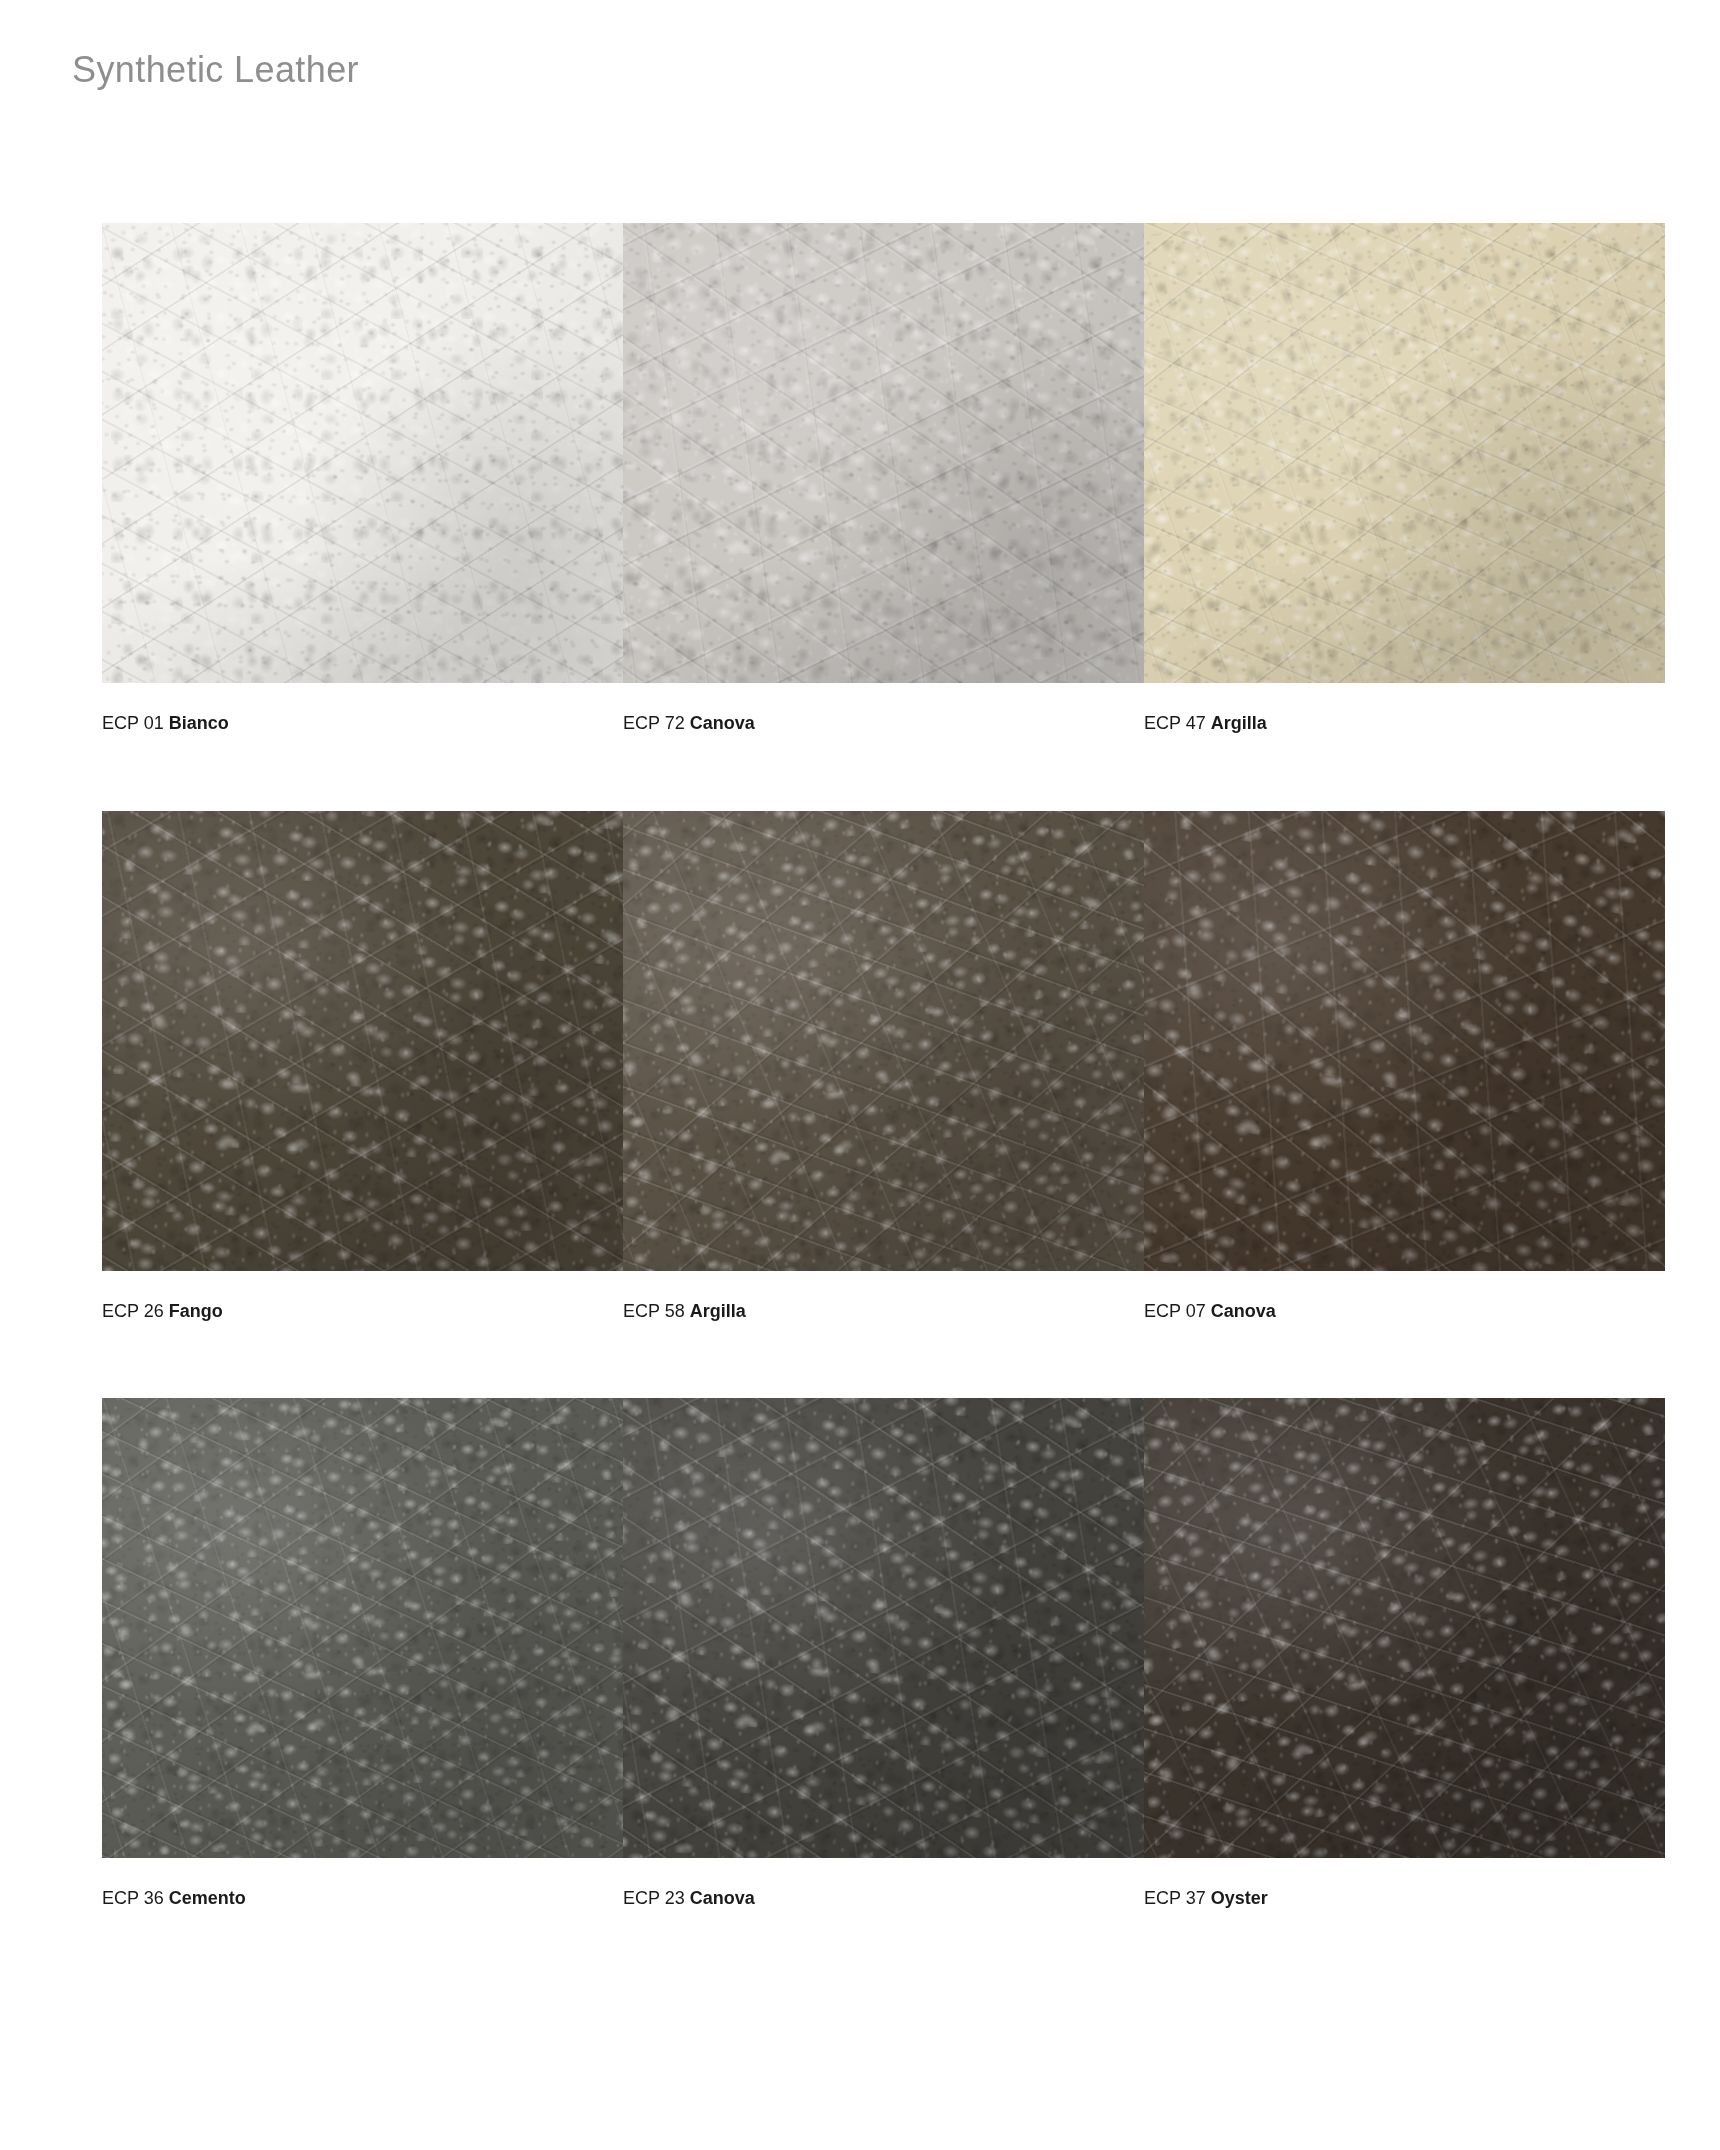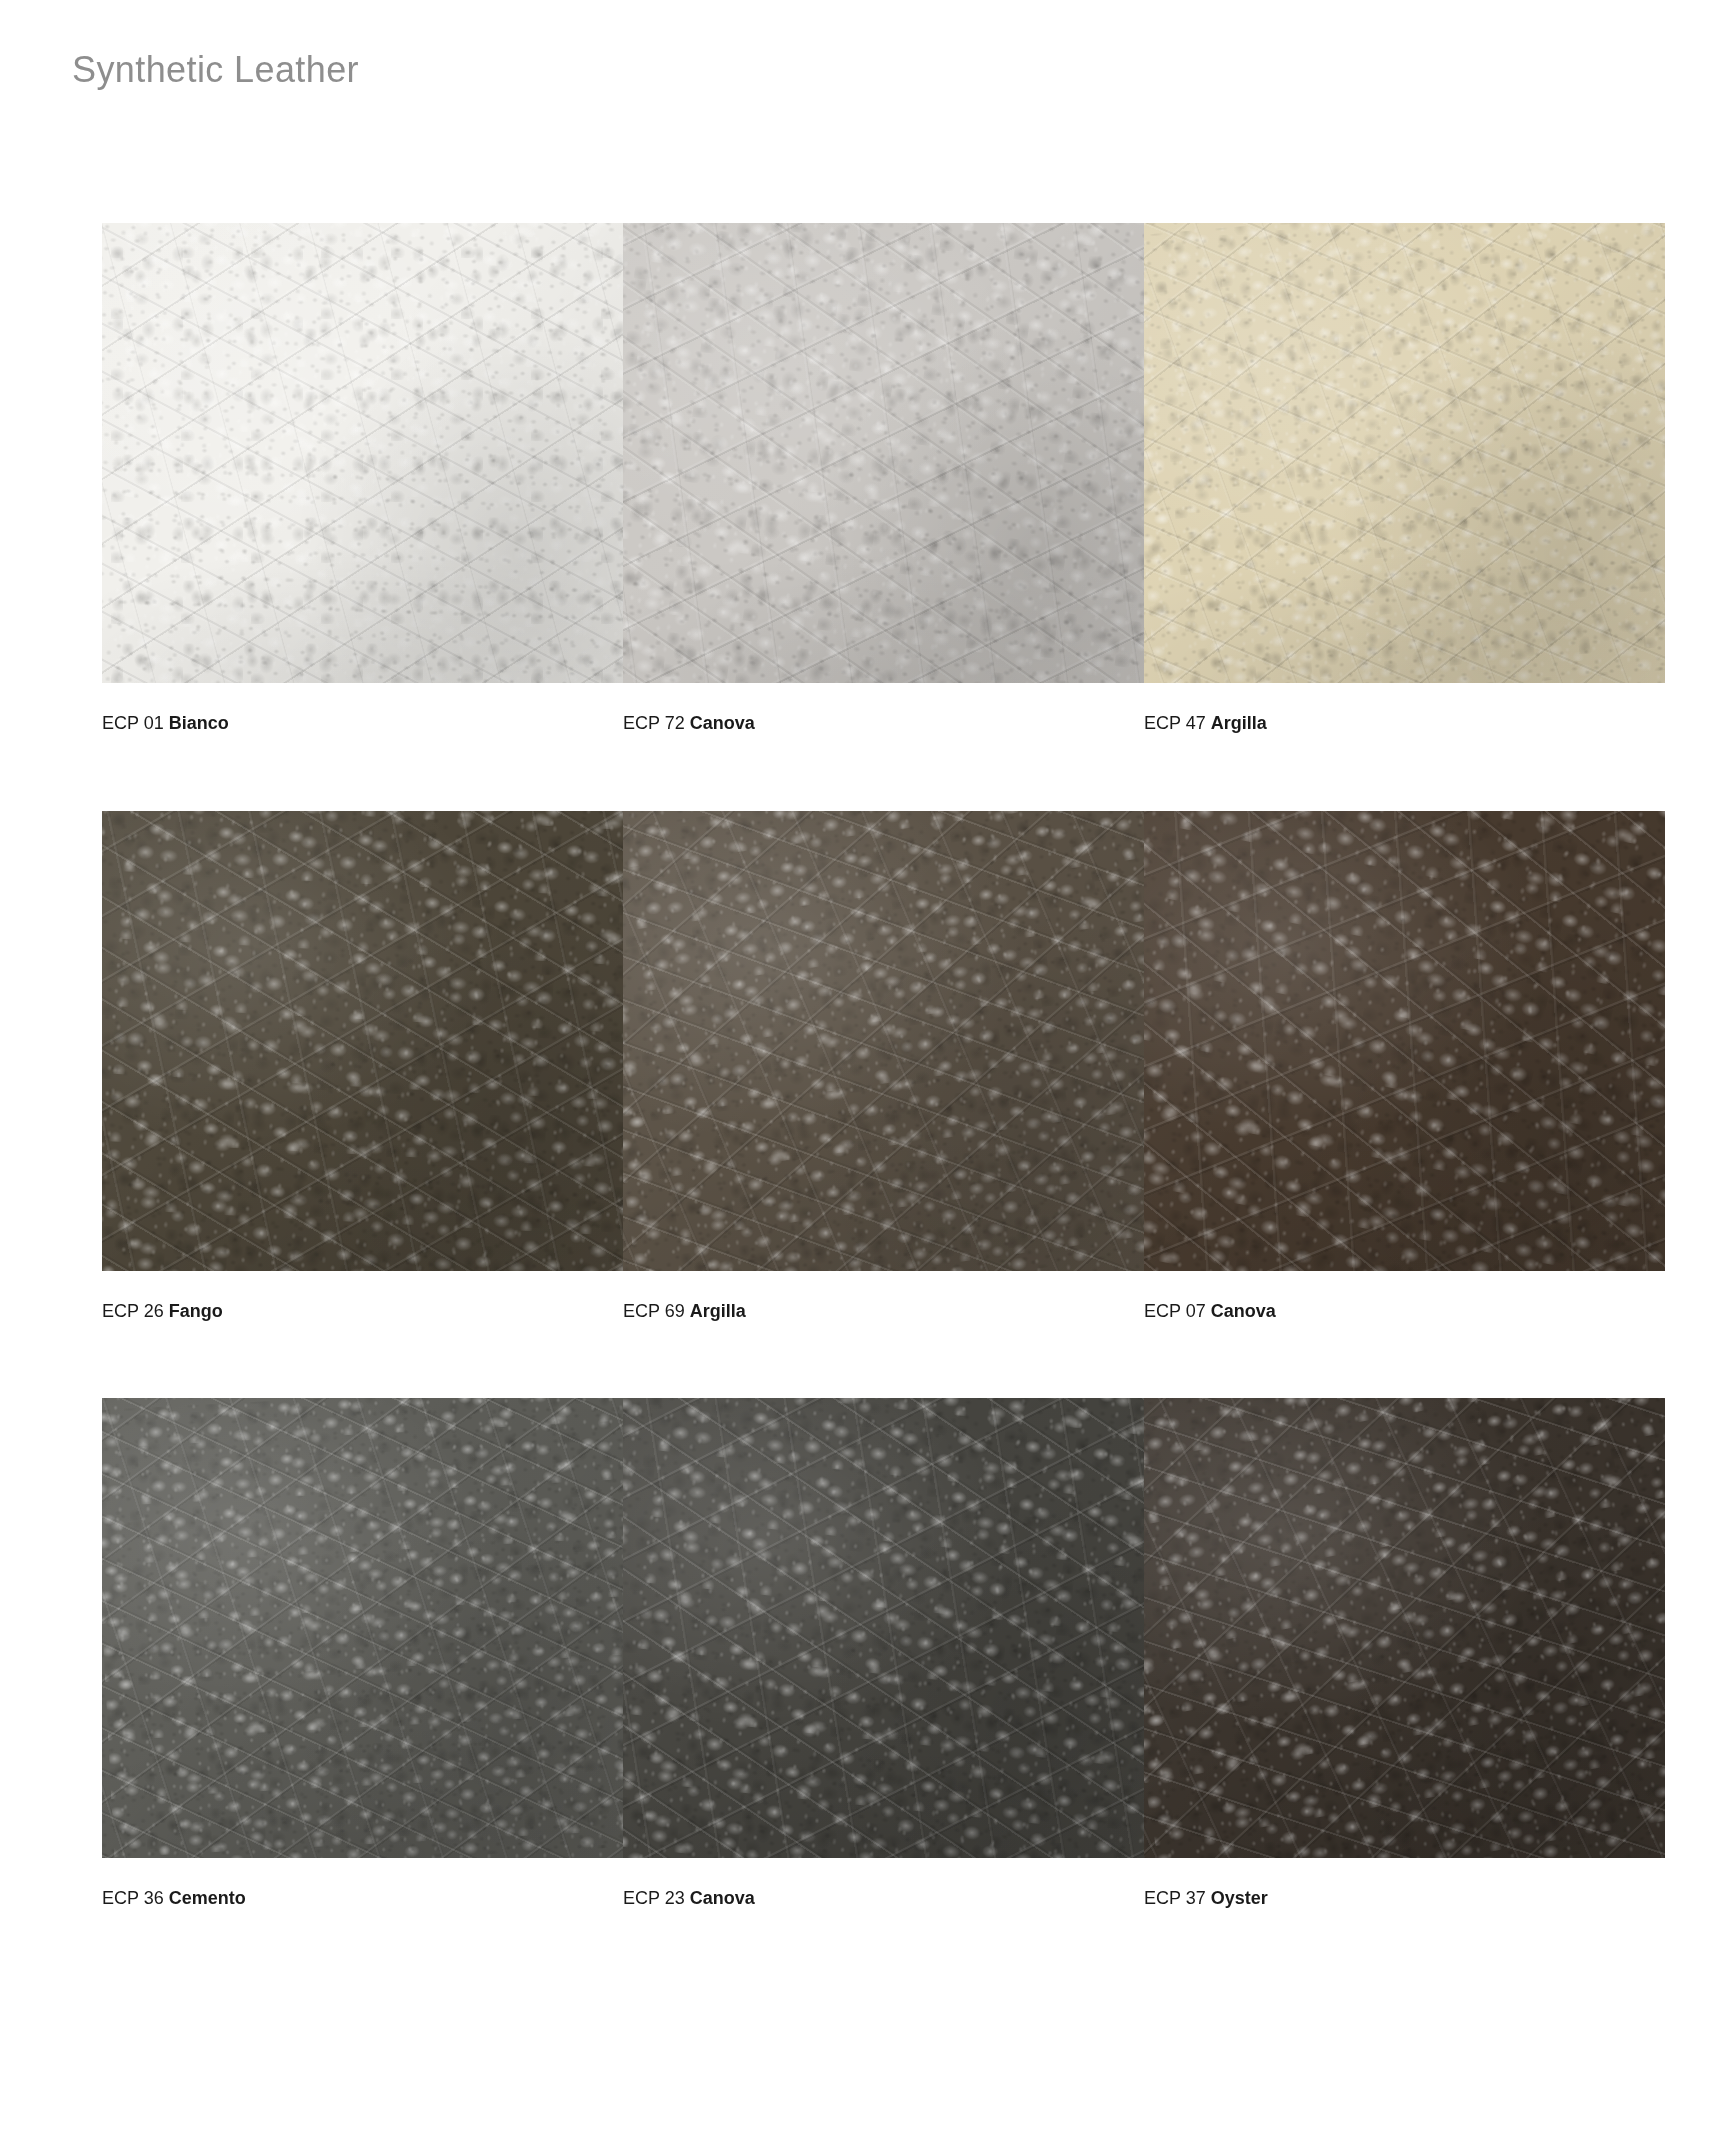--- a/index.html
+++ b/index.html
@@ -232,21 +232,21 @@
           <div class="grain-c" style="transform: rotate(15deg) scale(1.16);"></div>
           <div class="grain-d"></div>
         </div>
       </div>
       <div class="caption-row">
         <div class="caption-cell">
           <span class="caption-code">ECP 26 </span>
           <span class="caption-name">Fango</span>
         </div>
         <div class="caption-cell">
-          <span class="caption-code">ECP 69 </span>
+          <span class="caption-code">ECP 58 </span>
           <span class="caption-name">Argilla</span>
         </div>
         <div class="caption-cell">
           <span class="caption-code">ECP 07 </span>
           <span class="caption-name">Canova</span>
         </div>
       </div>
     </div>
 
     <div class="swatch-row">

